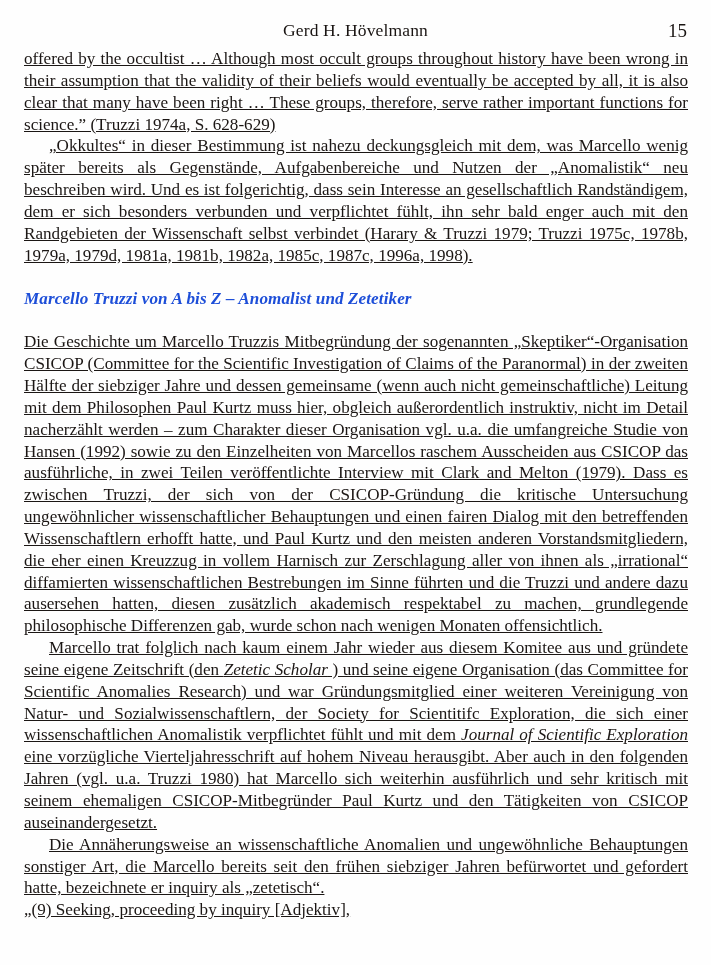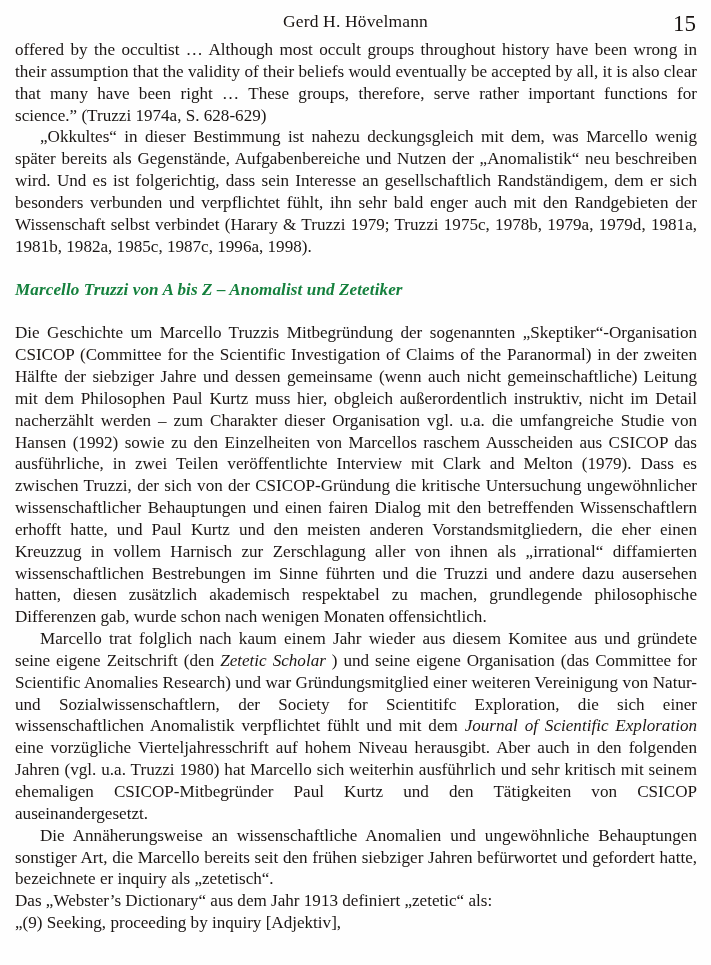--- a/index.html
+++ b/index.html
@@ -15,21 +15,21 @@
     font-family: "Liberation Serif", "DejaVu Serif", serif;
     color: #1a1614;
     -webkit-font-smoothing: antialiased;
   }
 
   .page {
     position: relative;
     width: 711px;
     height: 965px;
     box-sizing: border-box;
-    padding: 3px;
+    padding: 12px;
     background: #fefefe;
   }
 
   
   .running-head {
     position: relative;
     height: 36px;
     margin: 0 12px 0 12px;
     display: block;
   }
@@ -41,56 +41,57 @@
     text-align: center;
     font-size: 17.5px;
     letter-spacing: 0.15px;
     color: #191412;
     white-space: nowrap;
   }
   .running-head-folio {
     position: absolute;
     right: 0;
     top: 8px;
-    font-size: 23px;
+    font-size: 19px;
     color: #191412;
   }
 
   
   .textblock {
     margin: 0 11px 0 12px;
     font-size: 17.1px;
     line-height: 21.85px;
     text-align: justify;
     text-justify: inter-word;
     color: #1b1614;
     hyphens: none;
   }
 
   .para {
     margin: 0;
     text-indent: 25px;
     text-align: justify;
+    text-decoration: underline;
   }
   .para.no-indent {
     text-indent: 0;
   }
   
   .para:last-child { margin-bottom: 0; }
 
   
   .section-heading {
     margin: 0;
     font-style: italic;
     font-size: 17.1px;
     line-height: 21.85px;
     text-align: left;
     text-indent: 0;
     letter-spacing: 0.1px;
-    color: #15803d;
+    color: #1d4ed8;
   }
 
   .spacer-lg { height: 22px; }
   .spacer-md { height: 21px; }
 
   em, .ital {
     font-style: italic;
   }
 
   
@@ -121,18 +122,17 @@
     <h2 class="section-heading">Marcello Truzzi von A bis Z – Anomalist und Zetetiker</h2>
 
     <div class="spacer-md"></div>
 
     <p class="para no-indent">Die Geschichte um Marcello Truzzis Mitbegründung der sogenannten „Skeptiker“-Organisation CSICOP (Committee for the Scientific Investigation of Claims of the Paranormal) in der zweiten Hälfte der siebziger Jahre und dessen gemeinsame (wenn auch nicht gemeinschaftliche) Leitung mit dem Philosophen Paul Kurtz muss hier, obgleich außerordentlich instruktiv, nicht im Detail nacherzählt werden – zum Charakter dieser Organisation vgl. u.a. die umfangreiche Studie von Hansen (1992) sowie zu den Einzelheiten von Marcellos raschem Ausscheiden aus CSICOP das ausführliche, in zwei Teilen veröffentlichte Interview mit Clark and Melton (1979). Dass es zwischen Truzzi, der sich von der CSICOP-Gründung die kritische Untersuchung ungewöhnlicher wissenschaftlicher Behauptungen und einen fairen Dialog mit den betreffenden Wissenschaftlern erhofft hatte, und Paul Kurtz und den meisten anderen Vorstandsmitgliedern, die eher einen Kreuzzug in vollem Harnisch zur Zerschlagung aller von ihnen als „irrational“ diffamierten wissenschaftlichen Bestrebungen im Sinne führten und die Truzzi und andere dazu ausersehen hatten, diesen zusätzlich akademisch respektabel zu machen, grundlegende philosophische Differenzen gab, wurde schon nach wenigen Monaten offensichtlich.</p>
 
     <p class="para"><span>Marcello trat folglich nach kaum einem Jahr wieder aus diesem Komitee aus und gründete seine eigene Zeitschrift (den </span><em class="ital">Zetetic Scholar</em><span> ) und seine eigene Organisation (das Committee for Scientific Anomalies Research) und war Gründungsmitglied einer weiteren Vereinigung von Natur- und Sozialwissenschaftlern, der Society for Scientitifc Exploration, die sich einer wissenschaftlichen Anomalistik verpflichtet fühlt und mit dem </span><em class="ital">Journal of Scientific Exploration</em><span> eine vorzügliche Vierteljahresschrift auf hohem Niveau herausgibt. Aber auch in den folgenden Jahren (vgl. u.a. Truzzi 1980) hat Marcello sich weiterhin ausführlich und sehr kritisch mit seinem ehemaligen CSICOP-Mitbegründer Paul Kurtz und den Tätigkeiten von CSICOP auseinandergesetzt.</span></p>
 
     <p class="para">Die Annäherungsweise an wissenschaftliche Anomalien und ungewöhnliche Behauptungen sonstiger Art, die Marcello bereits seit den frühen siebziger Jahren befürwortet und gefordert hatte, bezeichnete er inquiry als „zetetisch“.</p>
 
-    <p class="para flushline">Das „Webster’s Dictionary“ aus dem Jahr 1913 definiert „zetetic“ als:</p>
 
     <p class="para flushline">„(9) Seeking, proceeding by inquiry [Adjektiv],</p>
 
   </div>
 </div>
 
 </body></html>

